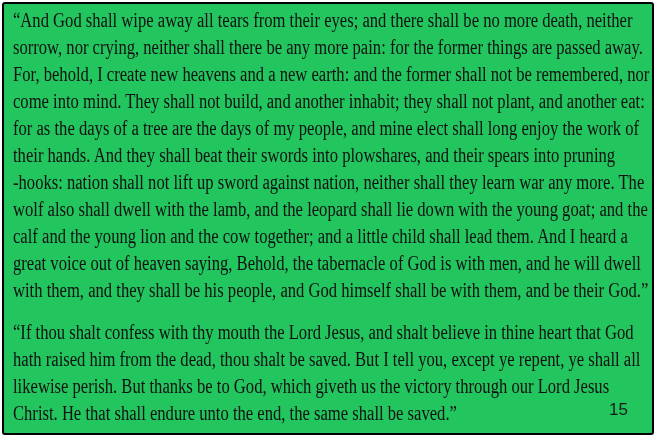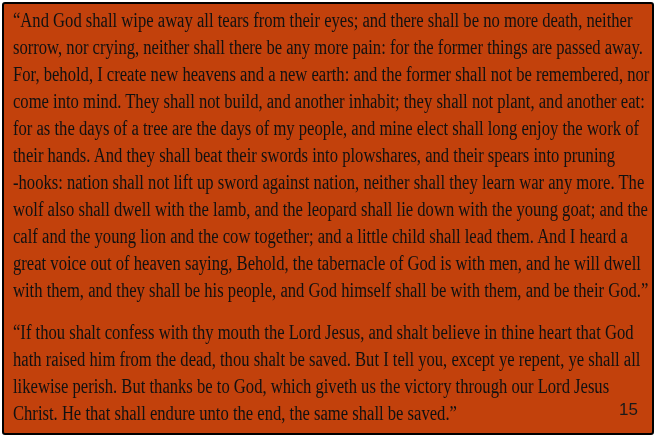--- a/index.html
+++ b/index.html
@@ -12,42 +12,42 @@
     height: 437px;
     position: relative;
     font-family: "Liberation Serif", serif;
     overflow: hidden;
   }
   .frame {
     position: absolute;
     inset: 2px;
     border: 2px solid #000000;
     border-radius: 3px;
-    background: #c2410c;
+    background: #22c55e;
   }
   .content {
     position: absolute;
     inset: 0;
     padding: 3px 6px 0 9px;
   }
   .para {
     margin: 0;
     font-size: 20px;
     line-height: 27px;
     color: #111111;
     white-space: pre;
     transform: scaleX(0.83);
     transform-origin: left top;
   }
   .para + .para {
     margin-top: 15px;
   }
   .pagenum {
     position: absolute;
-    right: 14px;
+    right: 24px;
     bottom: 13px;
     font-family: "Liberation Sans", sans-serif;
     font-size: 17px;
     color: #1a1a1a;
   }
 </style>
 </head>
 <body>
 
 <div class="frame">

